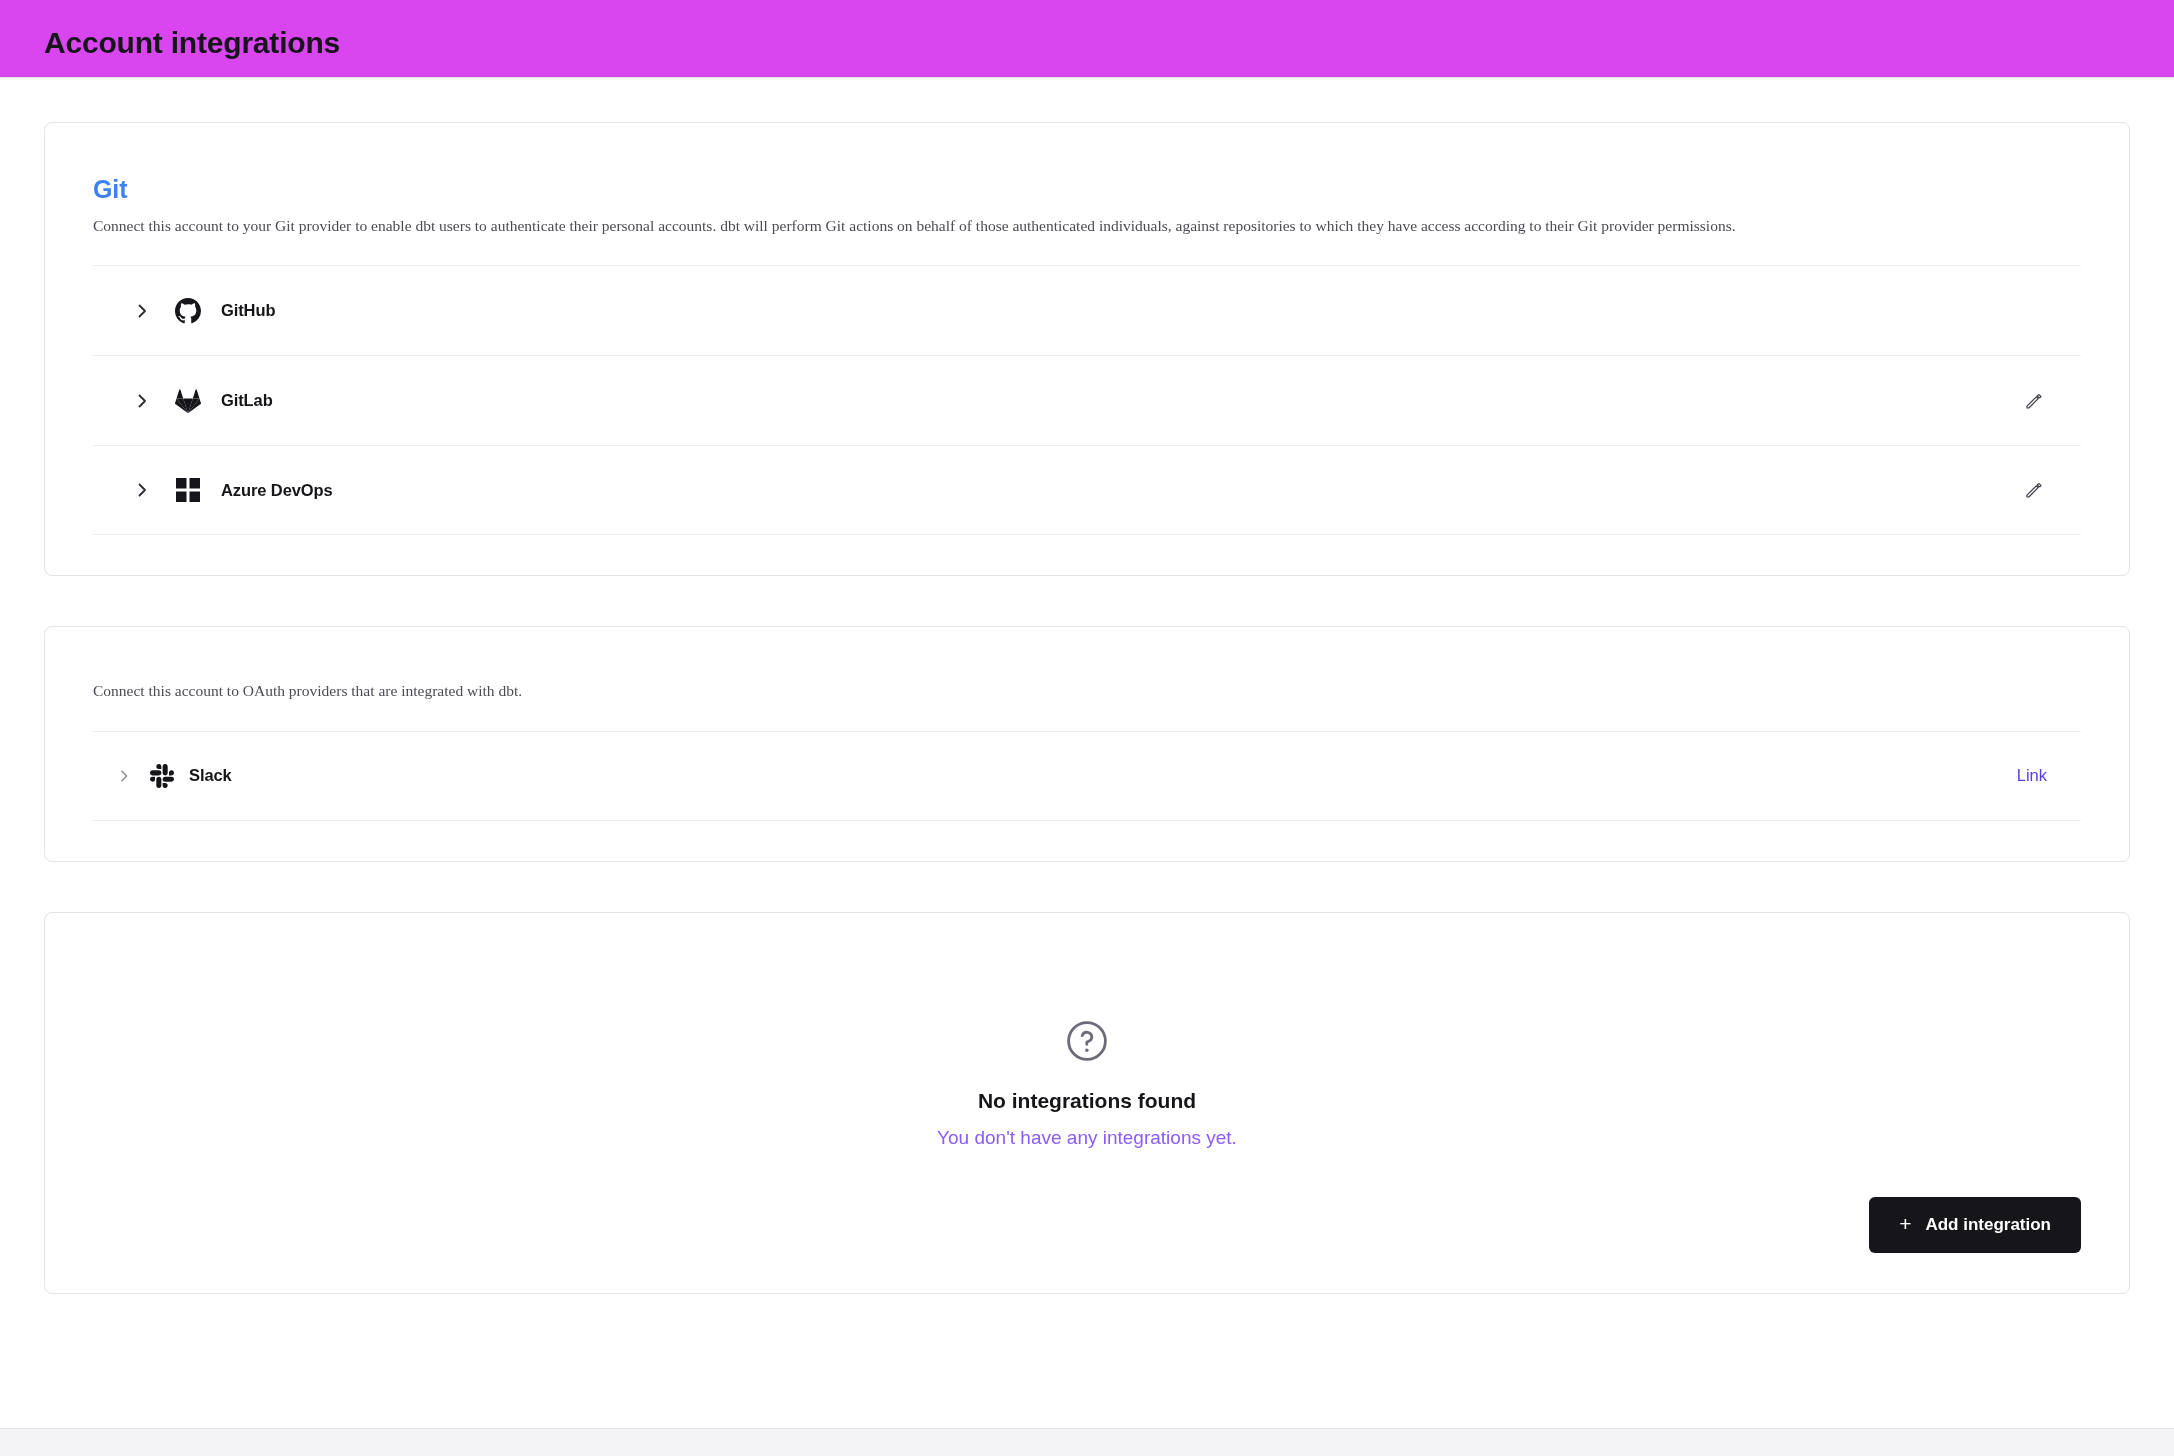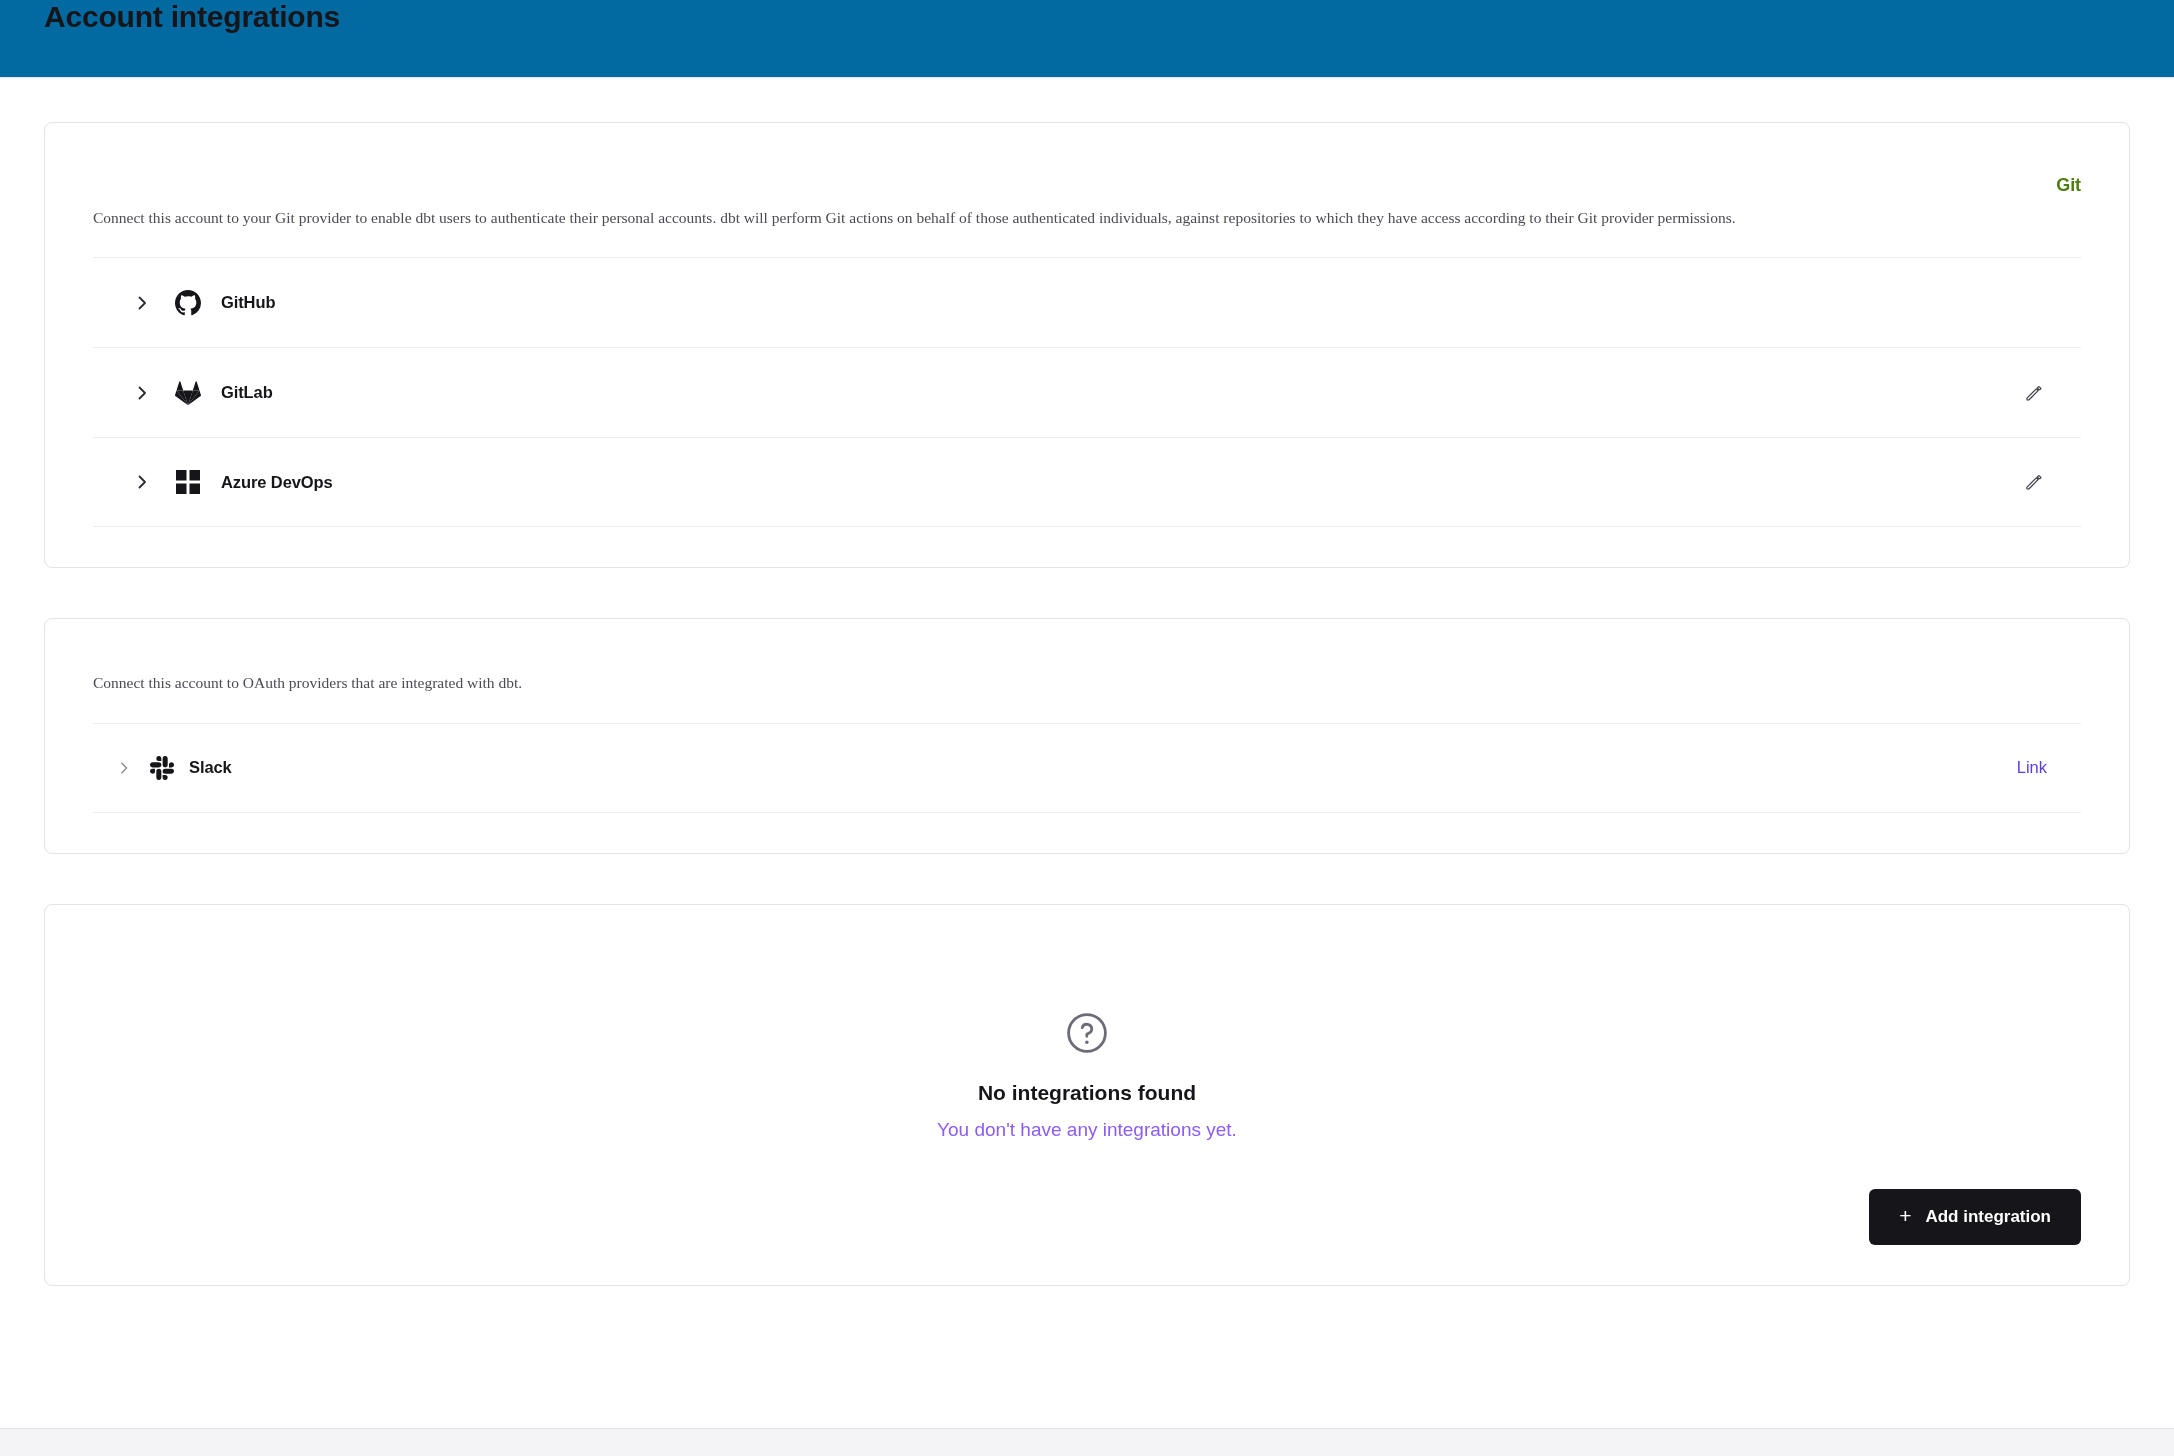--- a/index.html
+++ b/index.html
@@ -15,23 +15,23 @@
     height: 1456px;
     overflow: hidden;
     position: relative;
   }
 
   
   .page-header {
     height: 78px;
     border-bottom: 1px solid #e6e6e9;
     display: flex;
-    align-items: flex-start;
-    padding: 0 44px;
-    background: #0369a1;
+    align-items: flex-end;
+    padding: 17px 44px;
+    background: #d946ef;
   }
   .page-title {
     font-size: 30px;
     font-weight: 600;
     letter-spacing: -0.2px;
     color: #16161a;
   }
 
   
   .content {
@@ -40,26 +40,25 @@
 
   .card {
     border: 1px solid #e3e3e7;
     border-radius: 8px;
     background: #fff;
     margin-bottom: 50px;
     padding: 52px 48px 40px 48px;
   }
 
   .card-title {
-    font-size: 18px;
+    font-size: 25px;
     font-weight: 600;
     letter-spacing: -0.1px;
-    color: #4d7c0f;
+    color: #3b82f6;
     margin: 0 0 10px 0;
-    text-align: right;
   }
 
   .card-desc {
     font-size: 15.5px;
     line-height: 1.5;
     color: #4b4b55;
     max-width: 1975px;
     margin: 0;
     font-family: Liberation Serif, serif;
   }

